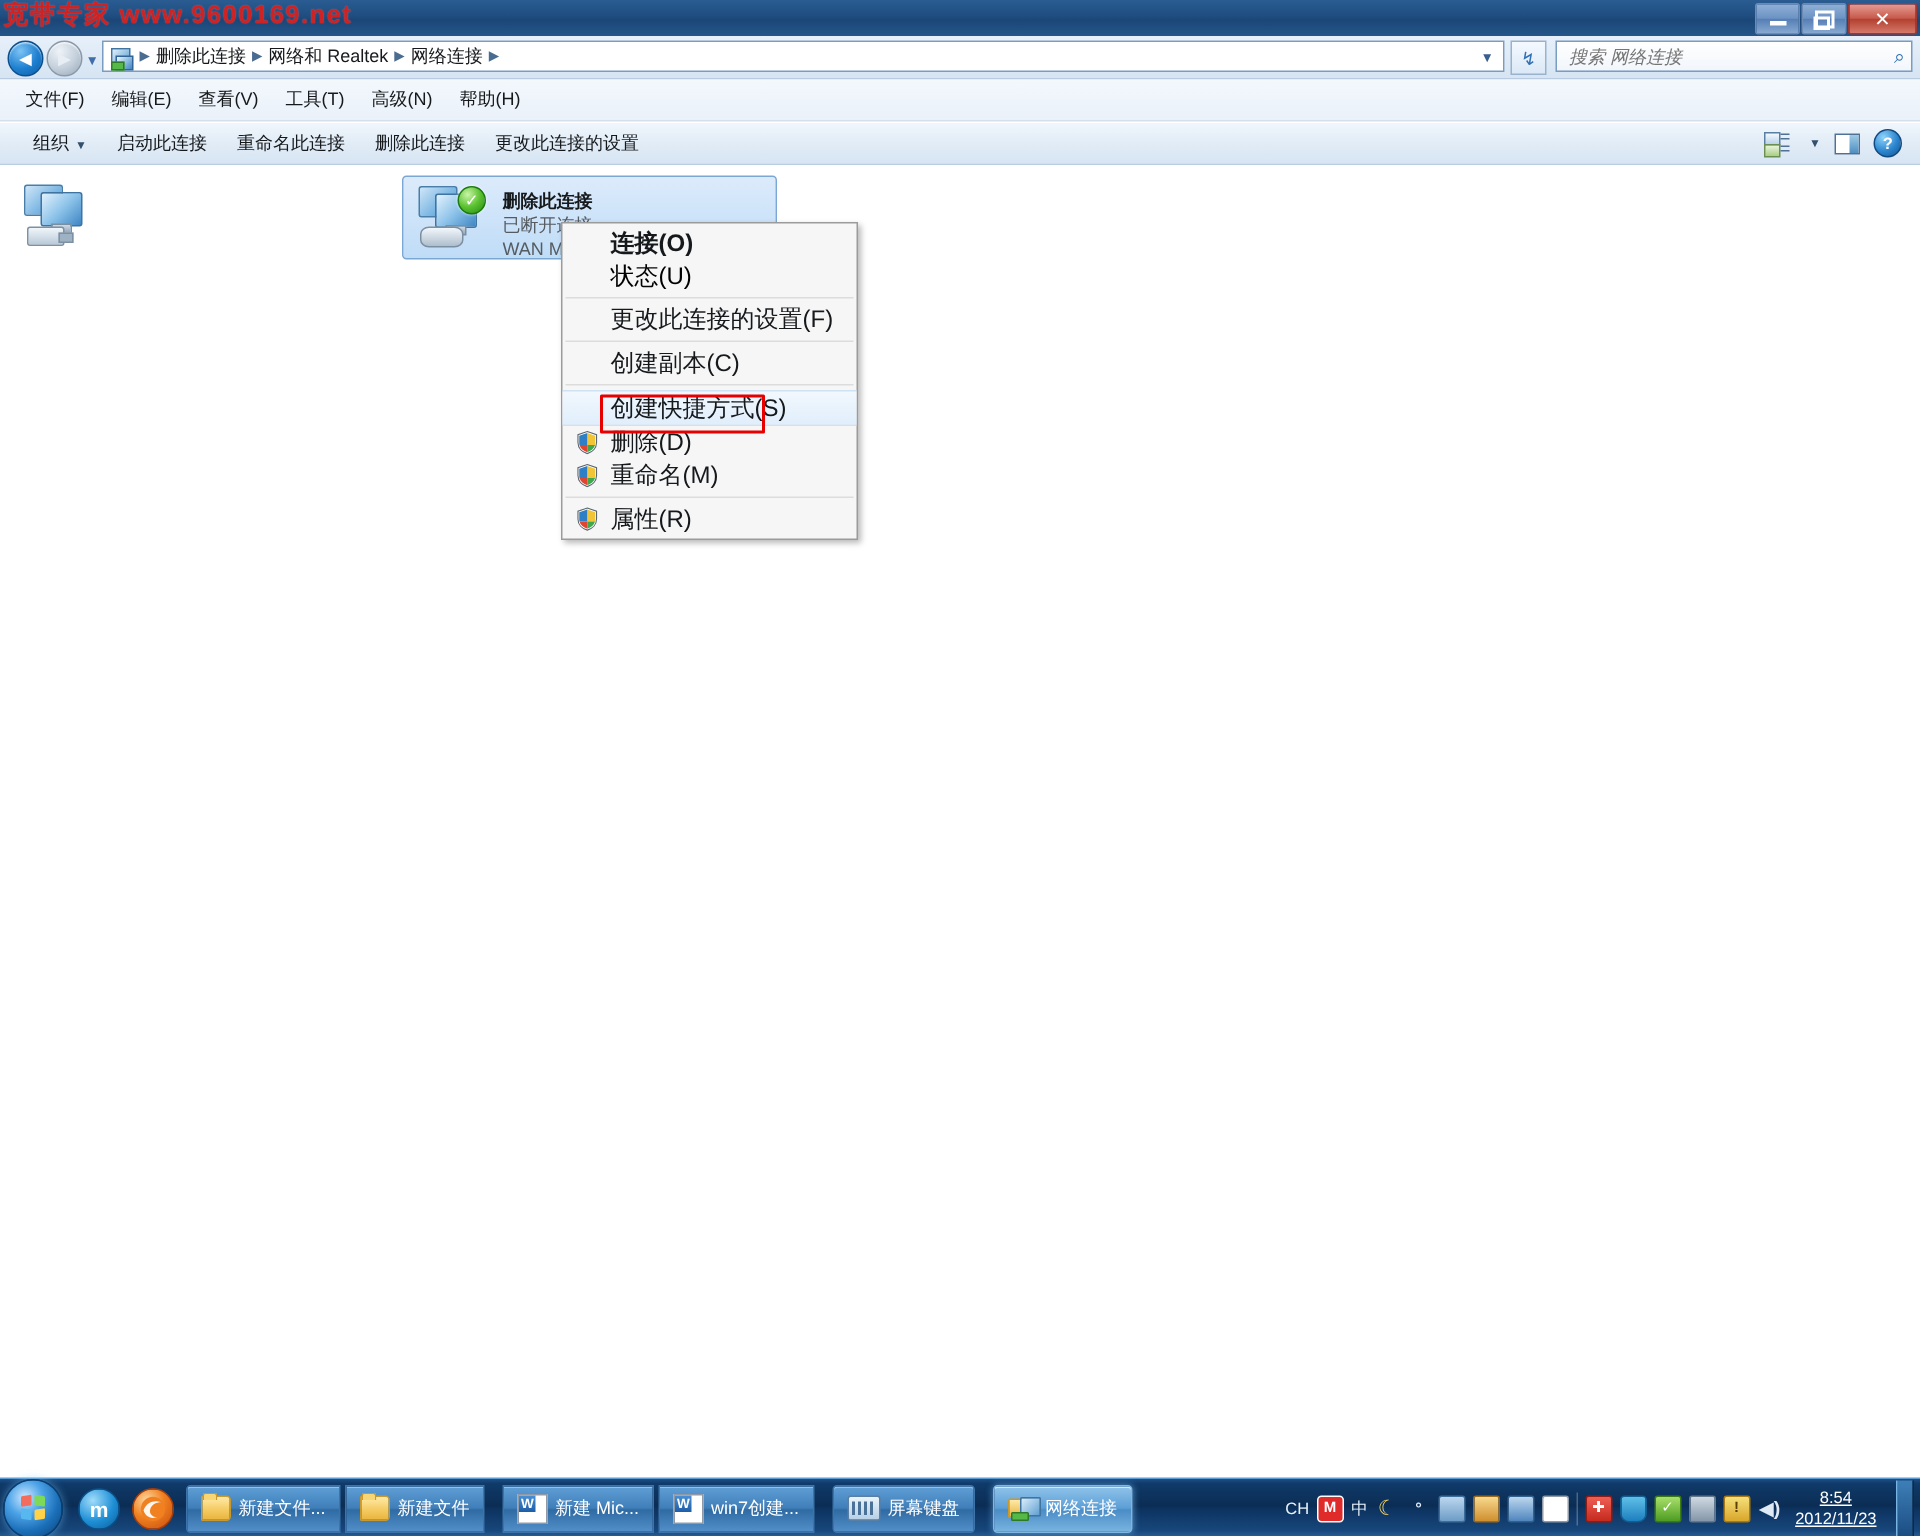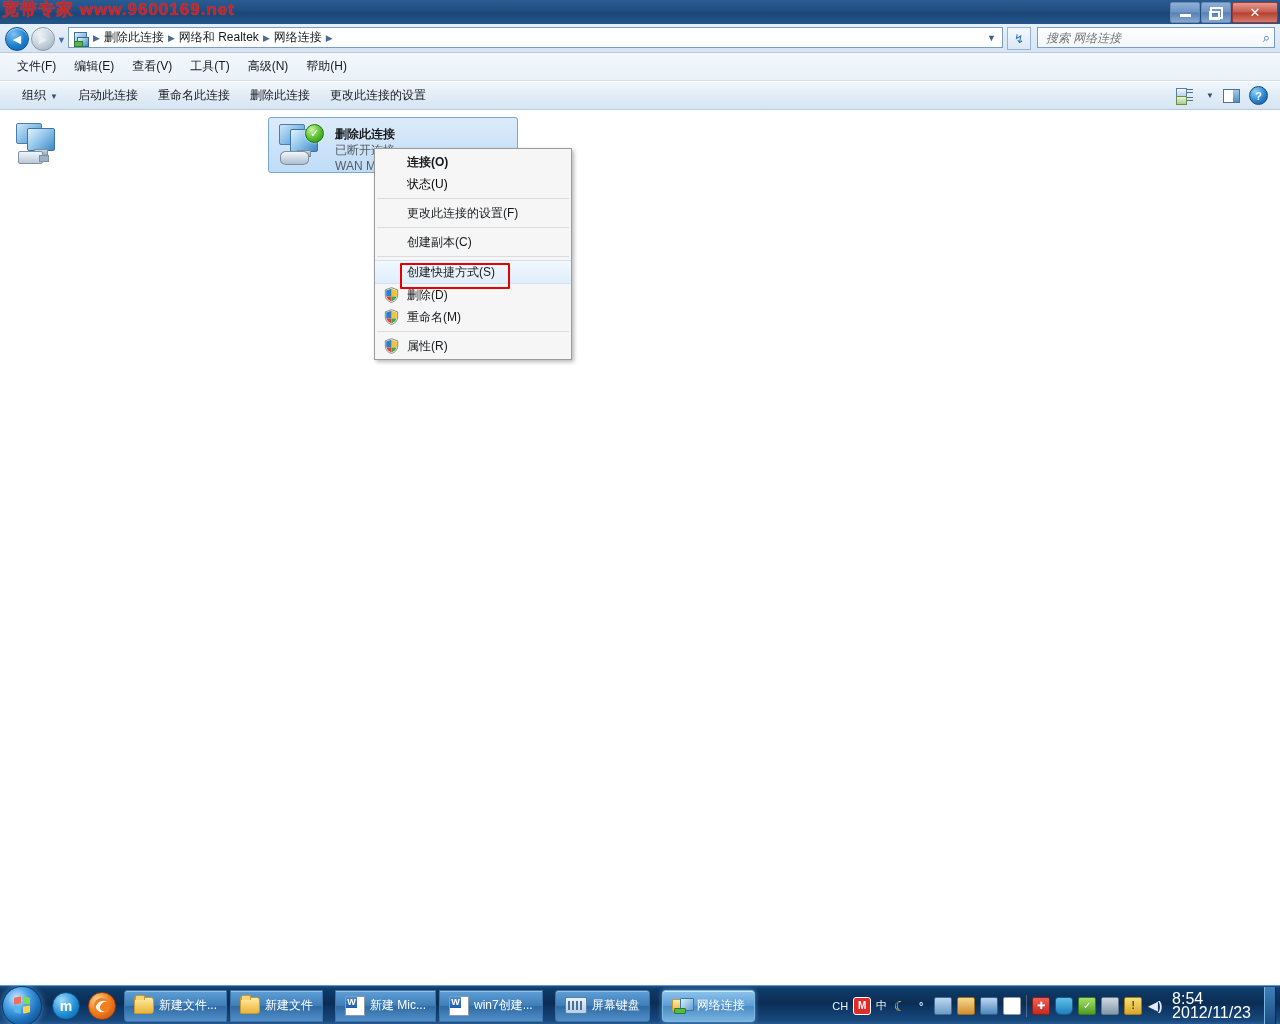--- a/index.html
+++ b/index.html
@@ -196,21 +196,21 @@
 
   
   .ctxmenu {
     position:absolute; left:374px; top:148px; width:198px;
     background:#f6f6f6; border:1px solid #9b9b9b;
     box-shadow: 2px 2px 4px rgba(0,0,0,0.28);
     padding: 2px 0; box-sizing:border-box; z-index:20;
   }
   .ctxrow {
     position:relative; height:22px; display:flex; align-items:center;
-    padding-left: 32px; font-size:12px; color:#16191c; white-space:nowrap;
+    padding-left: 32px; font-size:16px; color:#16191c; white-space:nowrap;
   }
   .ctxrow.bold { font-weight:bold; }
   .ctxrow.disabled { color:#000000; }
   .ctxrow.hl {
     background: linear-gradient(to bottom,#f2f8fe 0%,#e0eefb 100%);
     border-top:1px solid #cfe2f4; border-bottom:1px solid #cfe2f4;
   }
   .ctxsep { height:1px; background:#dcdcdc; margin: 3px 2px 3px 2px; }
   .shield {
     position:absolute; left:9px; top:3px; width:15px; height:16px;
@@ -317,21 +317,21 @@
   .ti-kb { background: linear-gradient(to bottom,#bcd7ef,#6d9cc6); border:1px solid #3f6d9a; }
   .ti-tool { background: linear-gradient(to bottom,#f7d98d,#cf8f2f); border:1px solid #9c6a1d; }
   .ti-mag { background: linear-gradient(to bottom,#bcd7ef,#4f86bd); border:1px solid #33618c; }
   .ti-doc { background:#ffffff; border:1px solid #8f9aa6; color:#4a6b8f; }
   .ti-red { background: linear-gradient(to bottom,#ef5f55,#c52a1e); border:1px solid #8f1d14; }
   .ti-shield { background: linear-gradient(to bottom,#5fc0e8,#1d7fbe); border:1px solid #135e90; border-radius:3px 3px 6px 6px; }
   .ti-green { background: linear-gradient(to bottom,#a8e06a,#4e9c22); border:1px solid #3a7a17; }
   .ti-grey { background: linear-gradient(to bottom,#cfd9e3,#8496a8); border:1px solid #63788b; }
   .ti-warn { background: linear-gradient(to bottom,#f5e07a,#d9a62a); border:1px solid #a87a14; color:#5a3f05; }
   .ti-vol { background:transparent; color:#dfeaf5; font-size:13px; }
-  .clock { color:#ffffff; font-size:16px; line-height:14px; text-align:left; padding: 0 6px 0 4px; }
+  .clock { color:#ffffff; font-size:11px; line-height:14px; text-align:center; padding: 0 6px 0 4px; text-decoration: underline; }
   .showdesk {
     width:10px; height:37px; margin-left:2px;
     background: linear-gradient(to bottom,#3e7fb8,#1b4d82);
     border-left:1px solid #79b4e2; border-right:1px solid #0c2a4b;
   }
   .sep { width:1px; height:22px; background: rgba(255,255,255,0.25); }
 </style>
 </head>
 <body>
 

